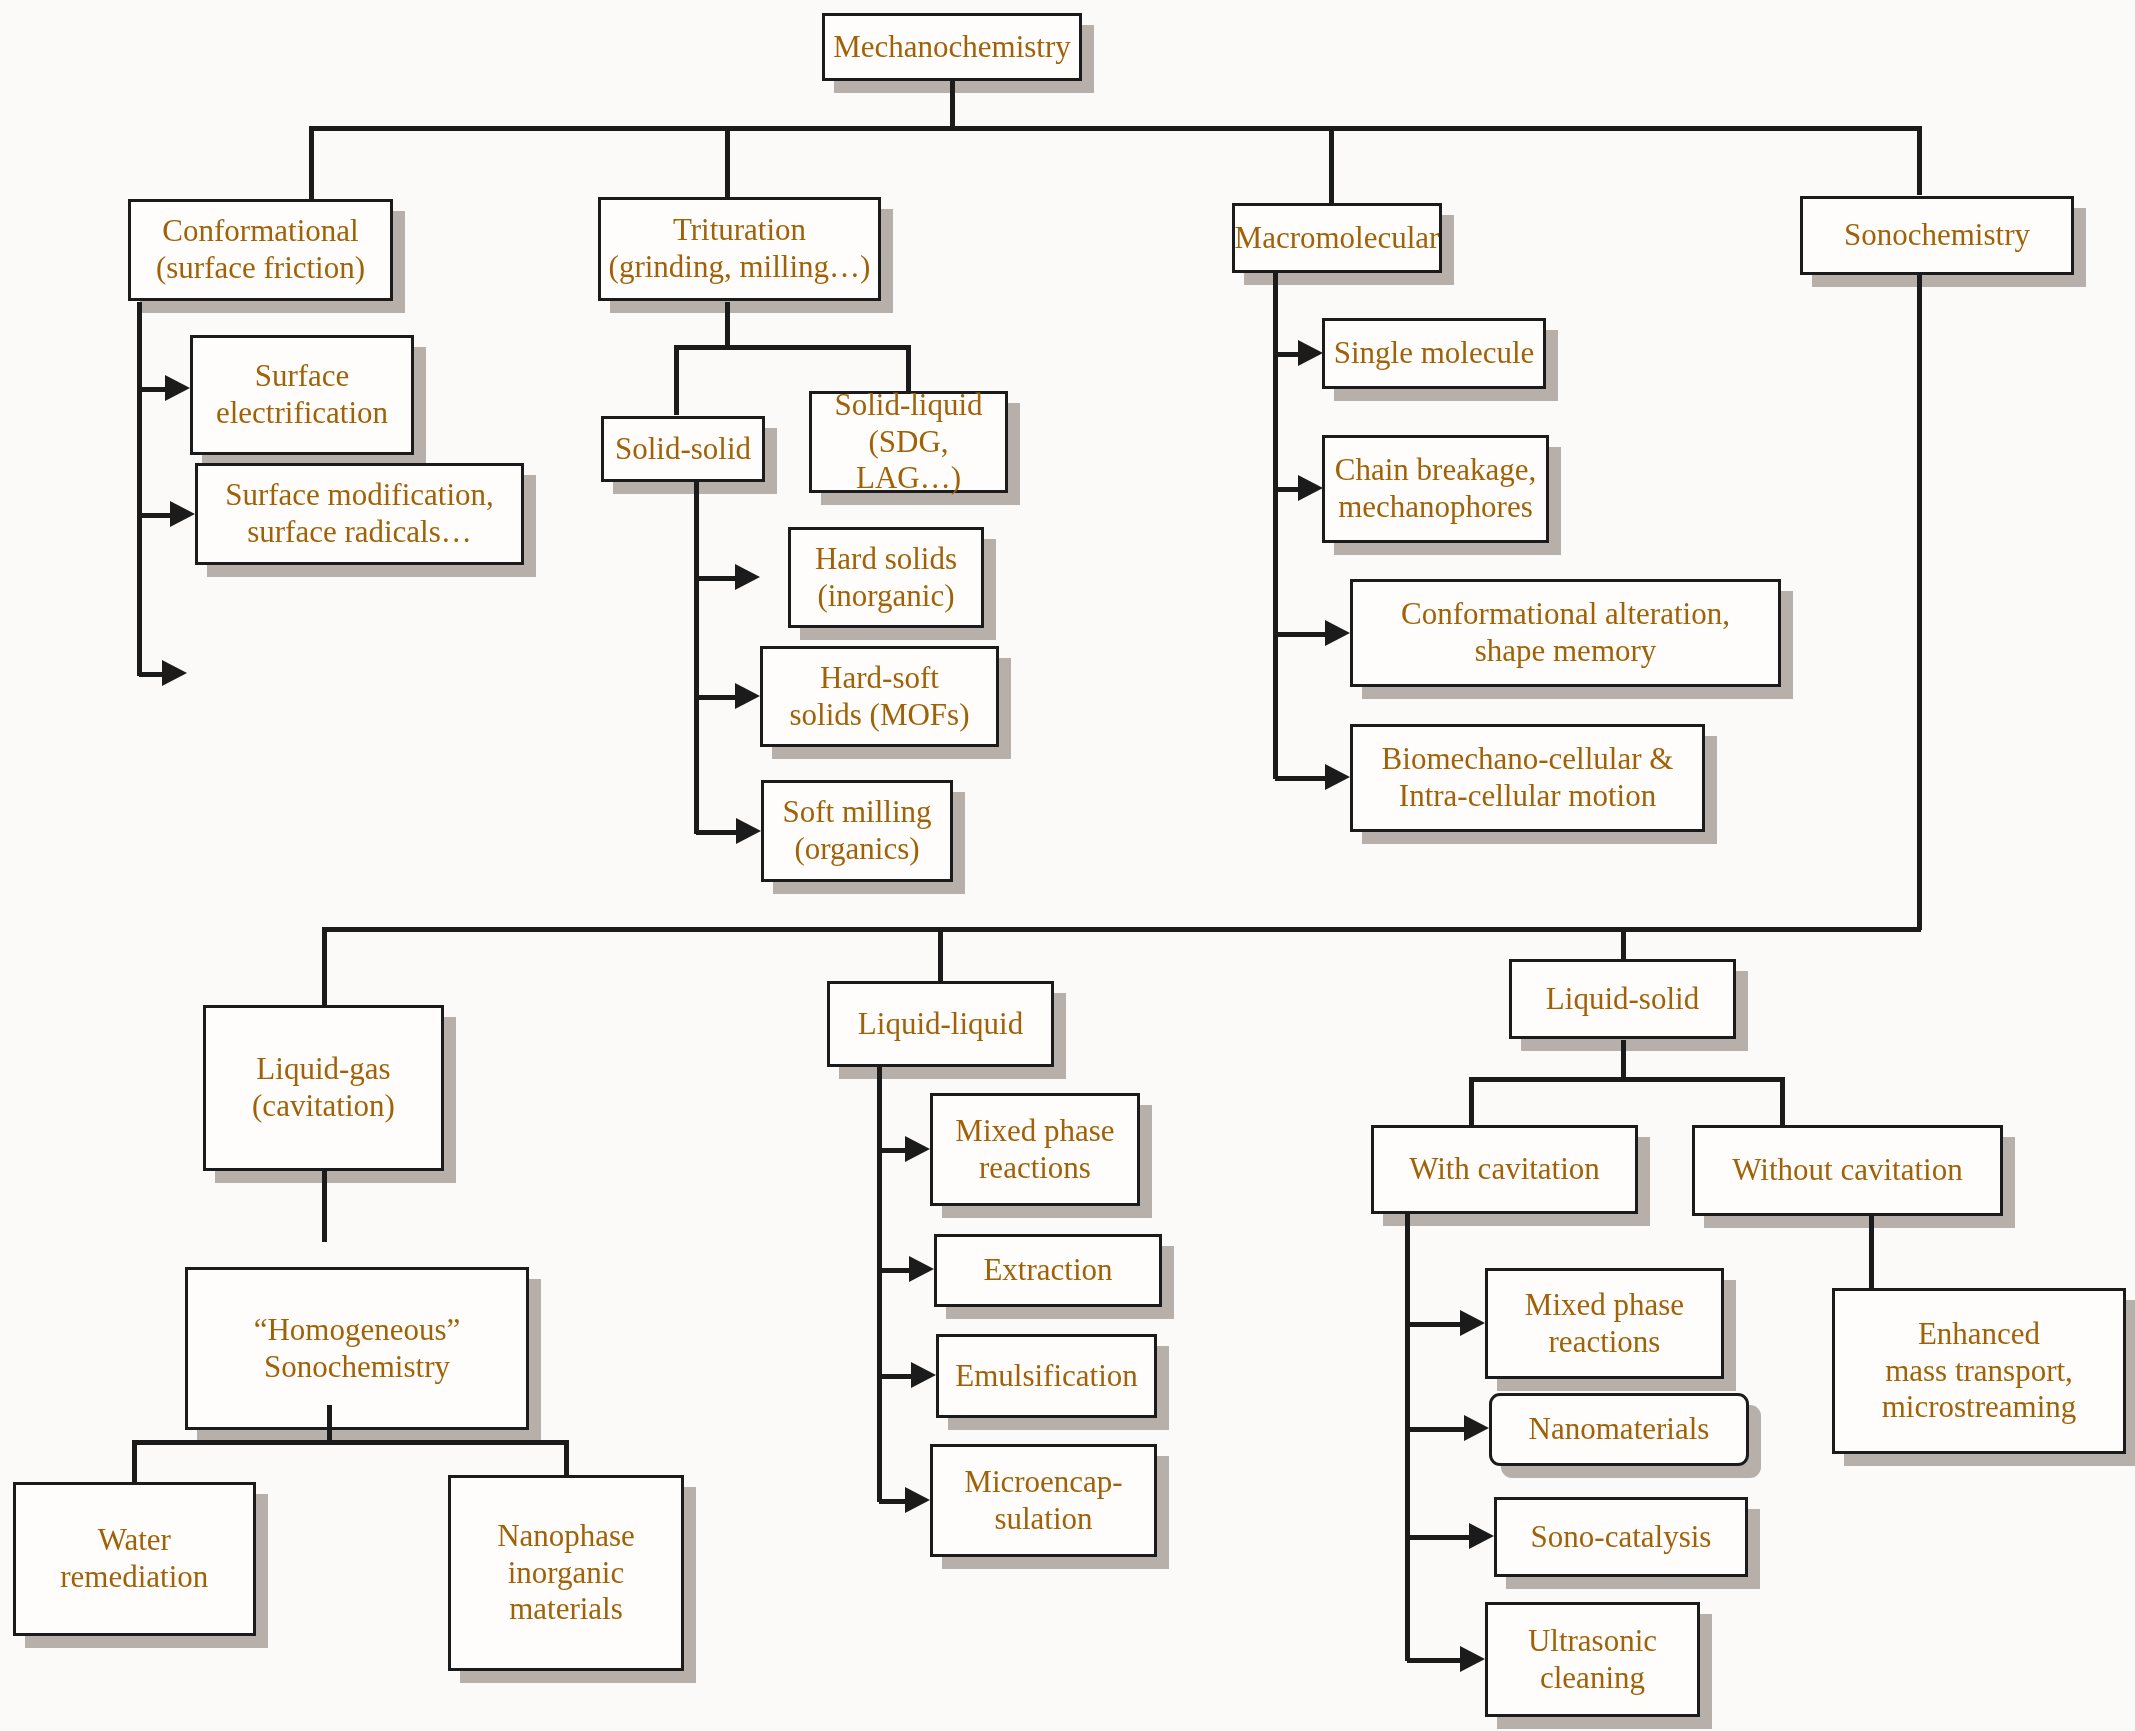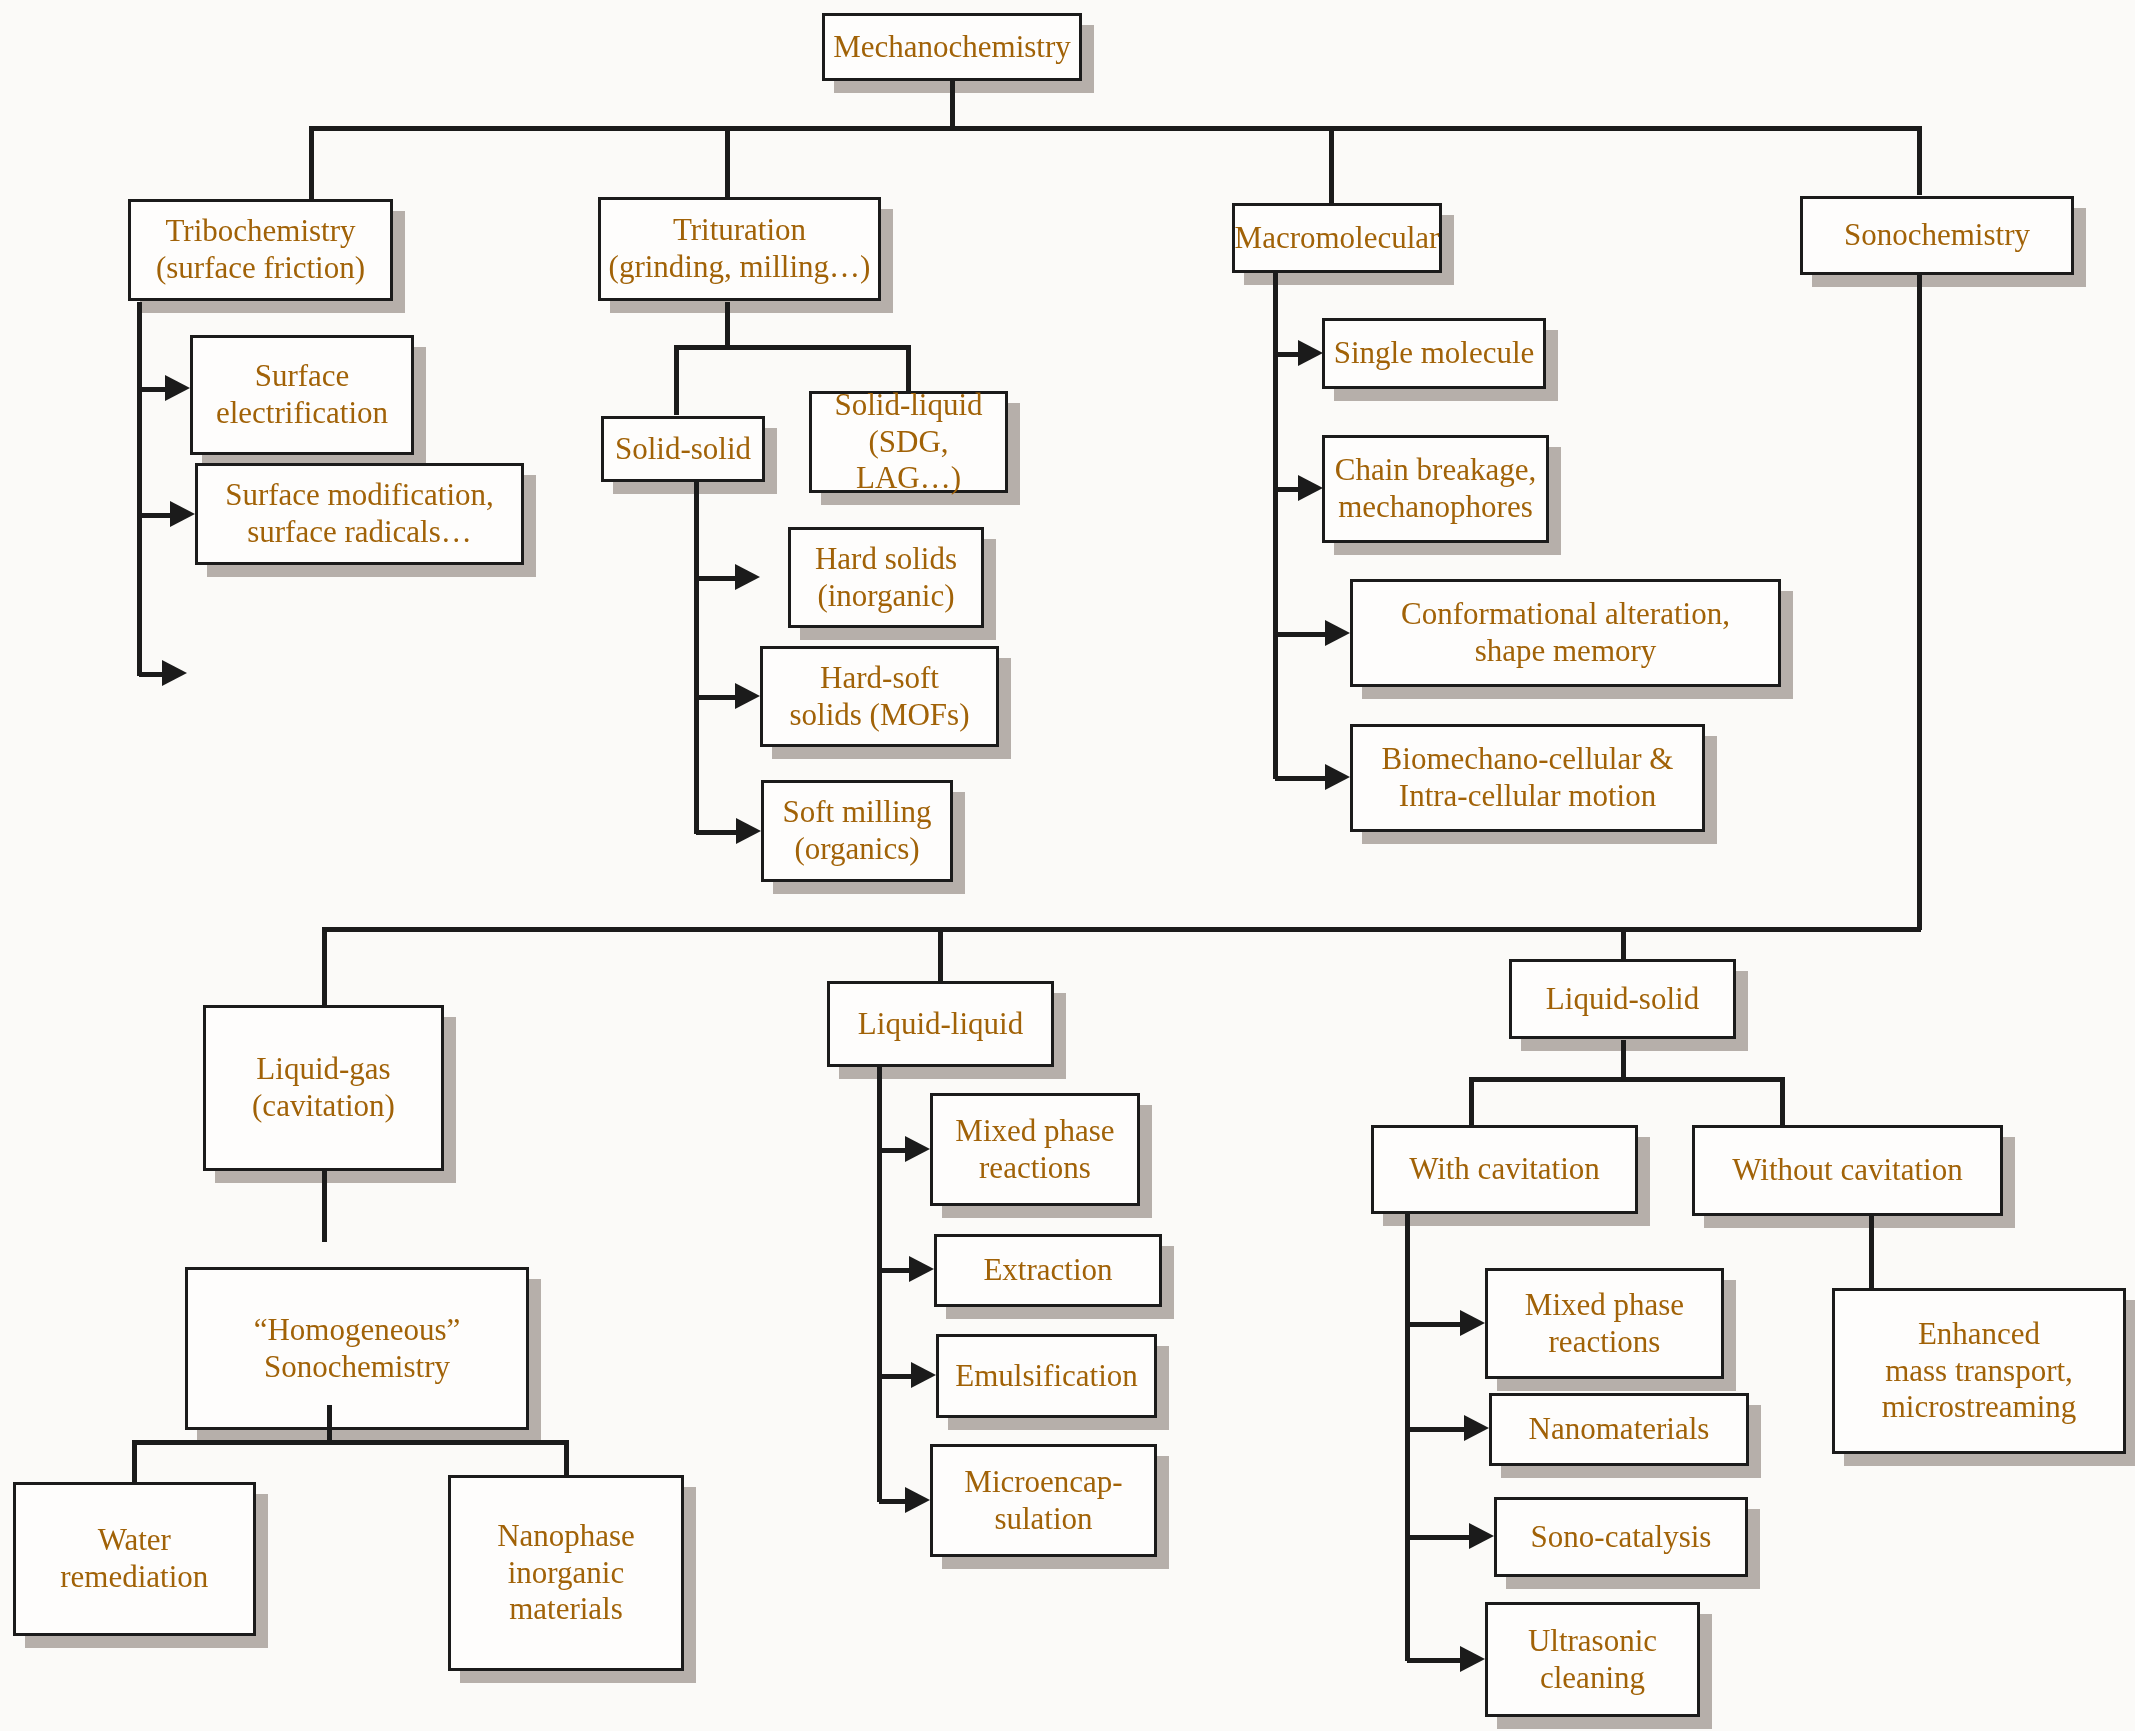--- a/index.html
+++ b/index.html
@@ -49,21 +49,21 @@
 </head>
 <body>
 
 <div class="canvas">
 
   <div class="node" style="left:822px;top:12.8px;width:260px;height:68px;">
       <span class="lbl">Mechanochemistry</span>
     </div>
 
   <div class="node" style="left:128px;top:199px;width:265px;height:102px;">
-      <span class="lbl">Tribochemistry
+      <span class="lbl">Conformational
 (surface friction)</span>
     </div>
   <div class="node" style="left:598px;top:197px;width:283px;height:104px;">
       <span class="lbl">Trituration
 (grinding, milling…)</span>
     </div>
   <div class="node" style="left:1232px;top:203px;width:210px;height:70px;">
       <span class="lbl">Macromolecular</span>
     </div>
   <div class="node" style="left:1800px;top:196px;width:274px;height:79px;">
@@ -159,21 +159,21 @@
       <span class="lbl">With cavitation</span>
     </div>
   <div class="node" style="left:1692px;top:1125px;width:311px;height:91px;">
       <span class="lbl">Without cavitation</span>
     </div>
 
   <div class="node" style="left:1485px;top:1268px;width:239px;height:111px;">
       <span class="lbl">Mixed phase
 reactions</span>
     </div>
-  <div class="node" style="left:1489px;top:1393px;width:260px;height:73px;">
+  <div class="node" style="left:1489px;top:1393px;width:260px;height:73px;border-radius:11px;">
       <span class="lbl">Nanomaterials</span>
     </div>
   <div class="node" style="left:1494px;top:1497px;width:254px;height:80px;">
       <span class="lbl">Sono-catalysis</span>
     </div>
   <div class="node" style="left:1485px;top:1602px;width:215px;height:115px;">
       <span class="lbl">Ultrasonic
 cleaning</span>
     </div>
 

